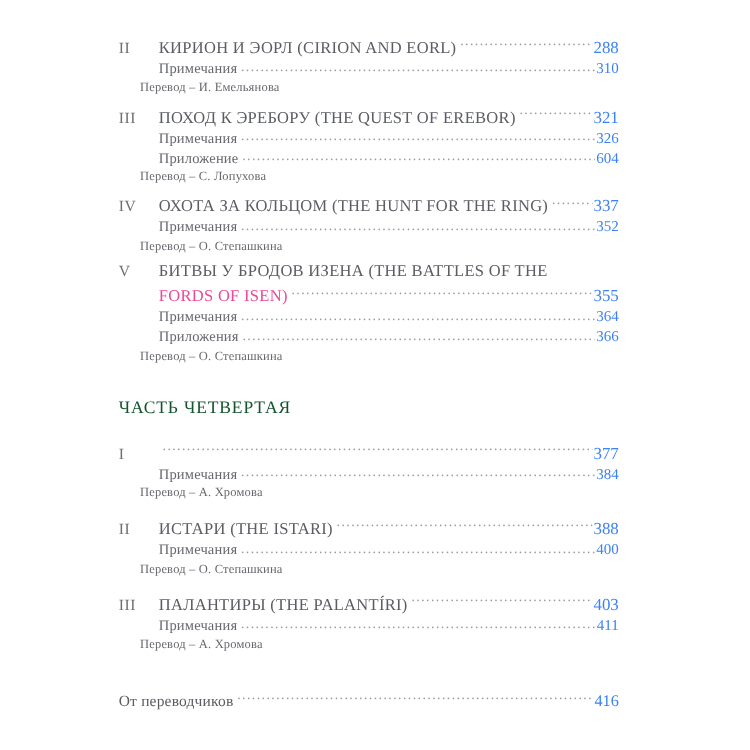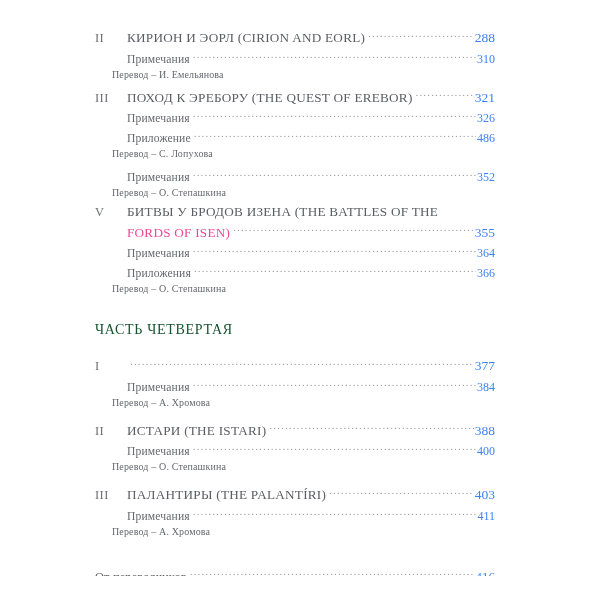--- a/index.html
+++ b/index.html
@@ -126,21 +126,21 @@
   .back .pg {
     font-size: 13px;
   }
 
   
   .gap-xs { height: 4px; }
   .gap-sm { height: 9px; }
   .gap-md { height: 16px; }
   .gap-lg { height: 26px; }
   .lh { line-height: 16.5px; }
-  .lh-sub { line-height: 15px; }
+  .lh-sub { line-height: 15px; align-items: center; }
 </style>
 </head>
 <body>
 
 <div id="page">
 
   <div class="gap-lg"></div>
 
   <div class="row chapter lh">
     <span class="num-col">II</span>
@@ -164,26 +164,32 @@
     <span class="pg">321</span>
   </div>
   <div class="row sub lh-sub">
     <span class="txt">Примечания</span>
     <span class="leader"></span>
     <span class="pg">326</span>
   </div>
   <div class="row sub lh-sub">
     <span class="txt">Приложение</span>
     <span class="leader"></span>
-    <span class="pg">486</span>
+    <span class="pg">604</span>
   </div>
   <div class="credit lh-sub">Перевод – С. Лопухова</div>
 
   <div class="gap-xs"></div>
 
+  <div class="row chapter lh">
+    <span class="num-col">IV</span>
+    <span class="txt">ОХОТА ЗА КОЛЬЦОМ (THE HUNT FOR THE RING)</span>
+    <span class="leader"></span>
+    <span class="pg">337</span>
+  </div>
   <div class="row sub lh-sub">
     <span class="txt">Примечания</span>
     <span class="leader"></span>
     <span class="pg">352</span>
   </div>
   <div class="credit lh-sub">Перевод – О. Степашкина</div>
 
   <div class="gap-xs"></div>
 
   <div class="row chapter lh">

